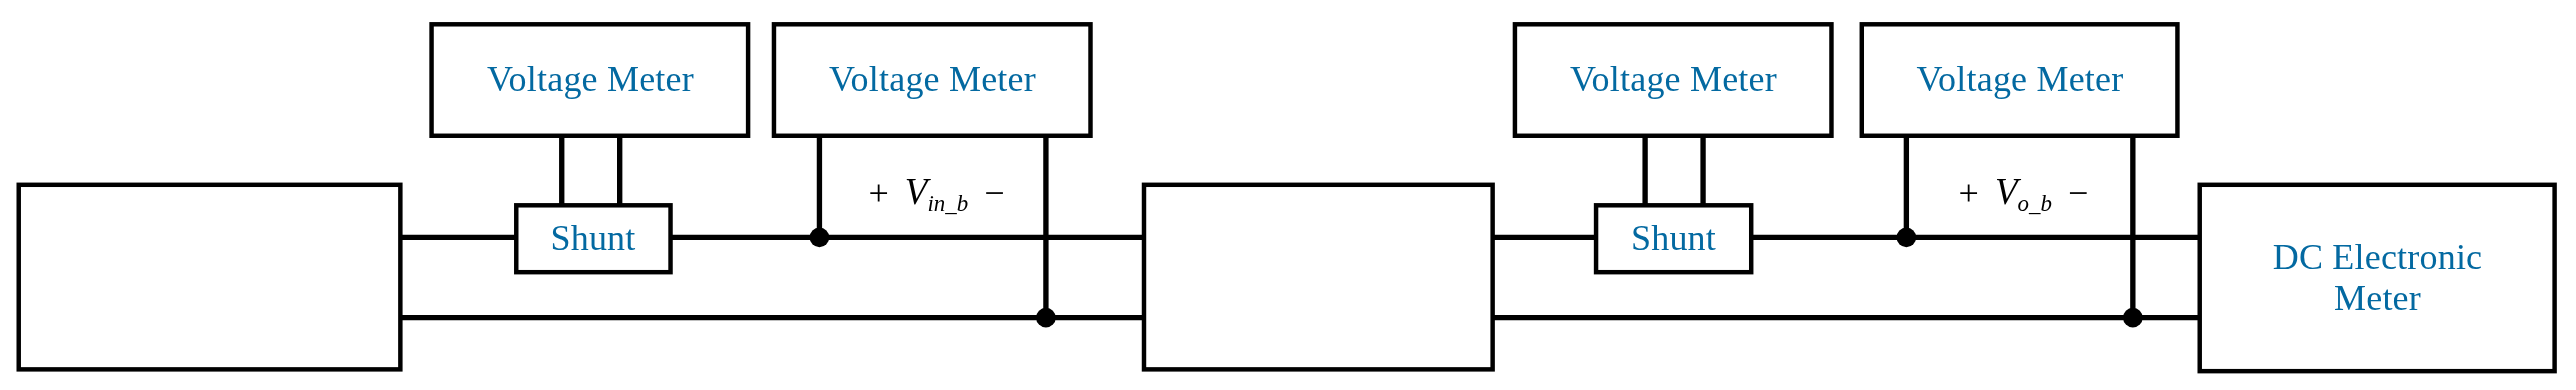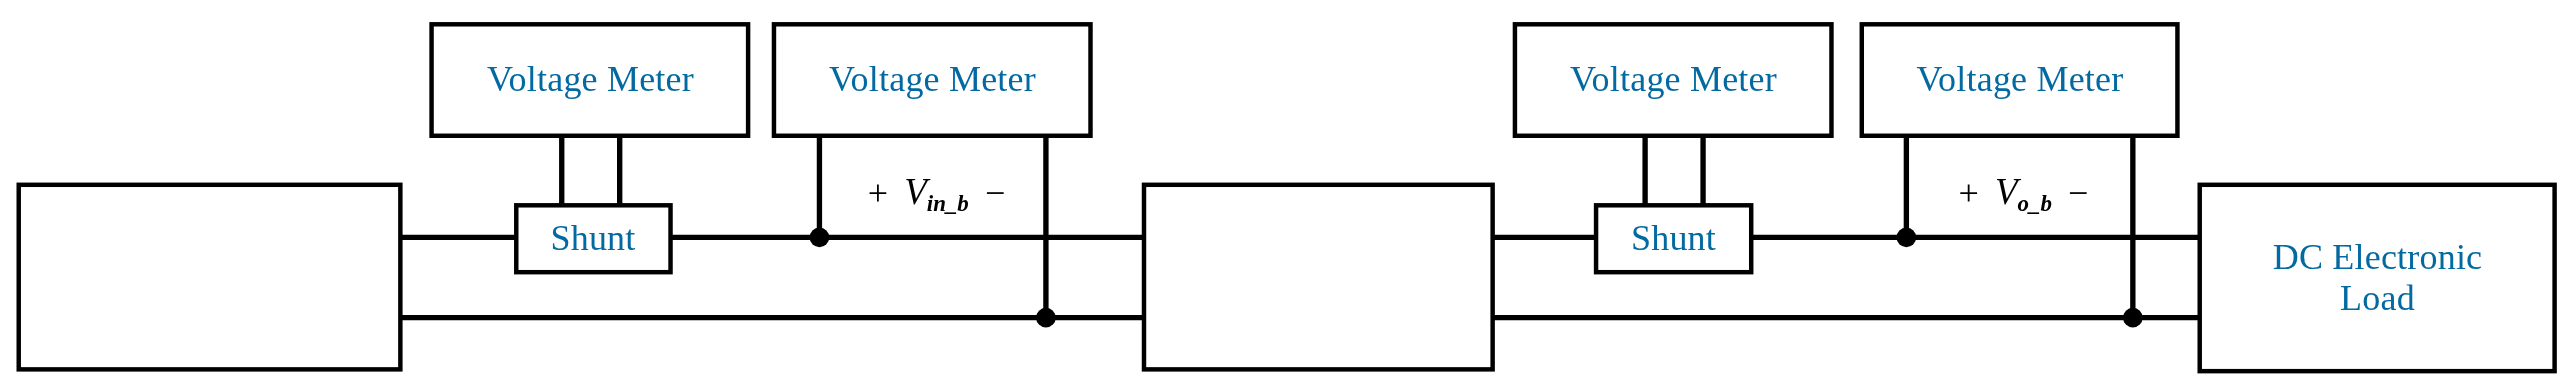--- a/index.html
+++ b/index.html
@@ -75,21 +75,20 @@
   .v-annotation .vsym {
     font-style: italic;
     font-size: 37px;
     padding: 0 14.3px;
   }
   .v-annotation .vsym sub {
     font-style: italic;
     font-size: 0.62em;
     vertical-align: -0.30em;
     letter-spacing: 0px;
-    font-weight: bold;
   }
 </style>
 </head>
 <body>
 
 <div id="diagram-root">
 
   <svg class="canvas" viewBox="0 0 2889 438" xmlns="http://www.w3.org/2000/svg">
 
     <line class="wire" x1="449" y1="266" x2="582" y2="266"></line>
@@ -148,21 +147,21 @@
   <div class="box-label" style="left:774px; top:24px;  width:317px; height:111px;">Voltage Meter</div>
 
 
   <div class="box-label" style="left:1515px; top:24px; width:317px; height:111px;">Voltage Meter</div>
 
   <div class="box-label" style="left:1596px; top:205px; width:155px; height:67px;">Shunt</div>
 
   <div class="box-label" style="left:1862px; top:24px; width:316px; height:111px;">Voltage Meter</div>
 
   <div class="box-label two-line" style="left:2200px; top:185px; width:355px; height:186px;">DC Electronic
-Load</div>
+Meter</div>
 
   <div class="v-annotation" style="left:825px; top:168px; width:223px; height:50px;">
     <span class="sign">+</span>
     <span class="vsym"><span>V</span><sub>in_b</sub></span>
     <span class="sign">−</span>
   </div>
 
   <div class="v-annotation" style="left:1912px; top:168px; width:223px; height:50px;">
     <span class="sign">+</span>
     <span class="vsym"><span>V</span><sub>o_b</sub></span>

